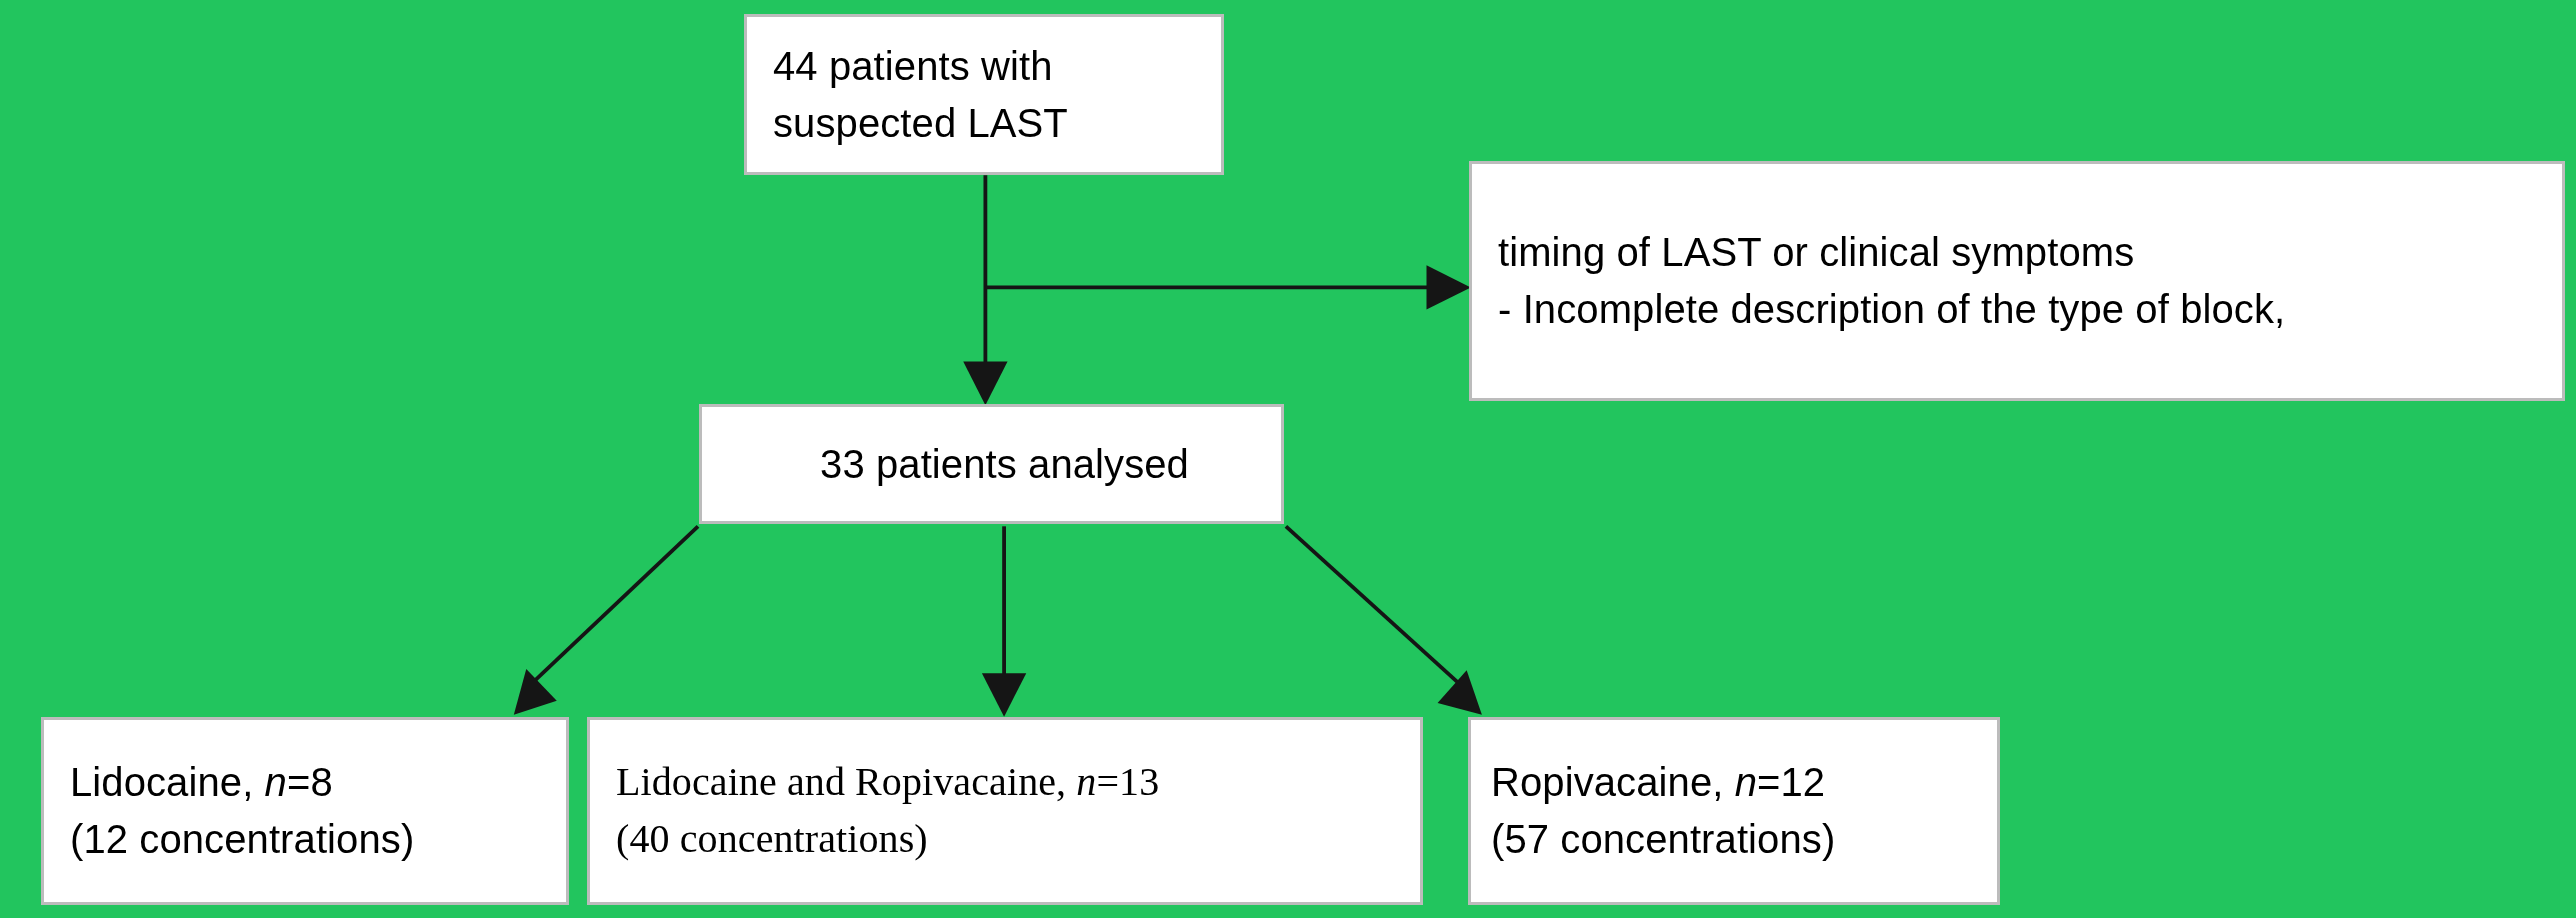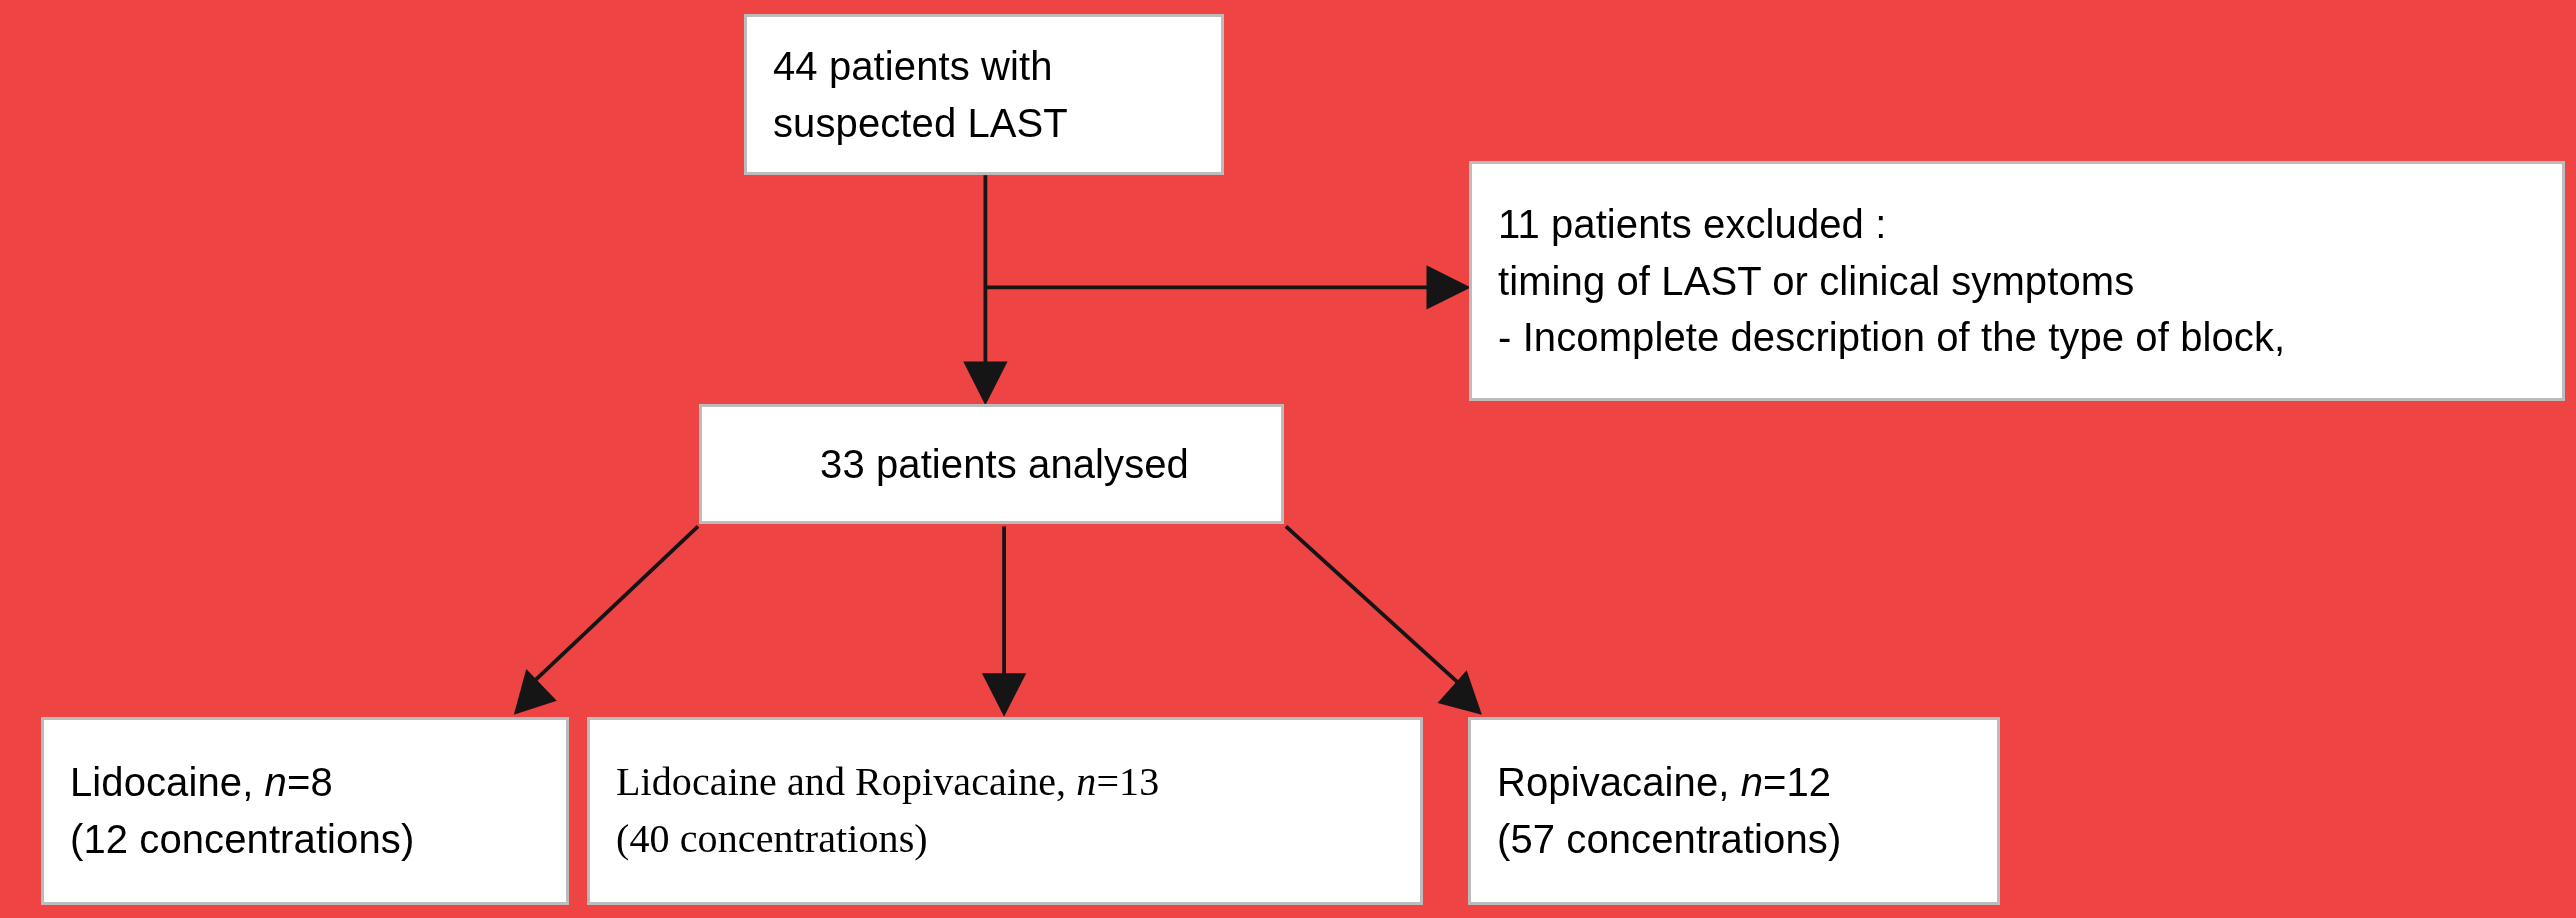--- a/index.html
+++ b/index.html
@@ -7,21 +7,21 @@
     padding: 0;
     background: #ffffff;
   }
   body {
     font-family: "Liberation Sans", sans-serif;
   }
   #flow-root {
     position: relative;
     width: 2576px;
     height: 919px;
-    background: #ef4444;
+    background: #22c55e;
     overflow: hidden;
   }
   .node {
     position: absolute;
     box-sizing: border-box;
     background: #ffffff;
     border: 3.5px solid #bcbcbc;
     display: flex;
     flex-direction: column;
     justify-content: center;
@@ -57,21 +57,21 @@
     padding-left: 26px;
     margin-left: 27px;
   }
   #node-lido-ropi {
     left: 587px;   top: 717px;  width: 836px; height: 188px;
     padding-left: 26px;
     font-family: Liberation Serif, serif;
   }
   #node-ropi {
     left: 1468px;  top: 717px;  width: 532px;  height: 188px;
-    padding-left: 26px;
+    padding-left: 20px;
   }
 
   
   #connectors {
     position: absolute;
     left: 0;
     top: 0;
     width: 2576px;
     height: 919px;
     pointer-events: none;
@@ -109,21 +109,20 @@
     <line x1="1857" y1="760" x2="2108" y2="988"></line>
     <polygon points="2140,1032 2076,1015 2118,968"></polygon>
   </svg>
 
   <div class="node" id="node-source">
     <span class="line">44 patients with</span>
     <span class="line">suspected LAST</span>
   </div>
 
   <div class="node" id="node-excluded">
-    <span class="line">11 patients excluded :</span>
     <span class="line">timing of LAST or clinical symptoms</span>
     <span class="line">- Incomplete description of the type of block,</span>
   </div>
 
   <div class="node" id="node-analysed">
     <span class="line">33 patients analysed</span>
   </div>
 
   <div class="node" id="node-lido">
     <span class="line"><span>Lidocaine, </span><em>n</em><span>=8</span></span>

